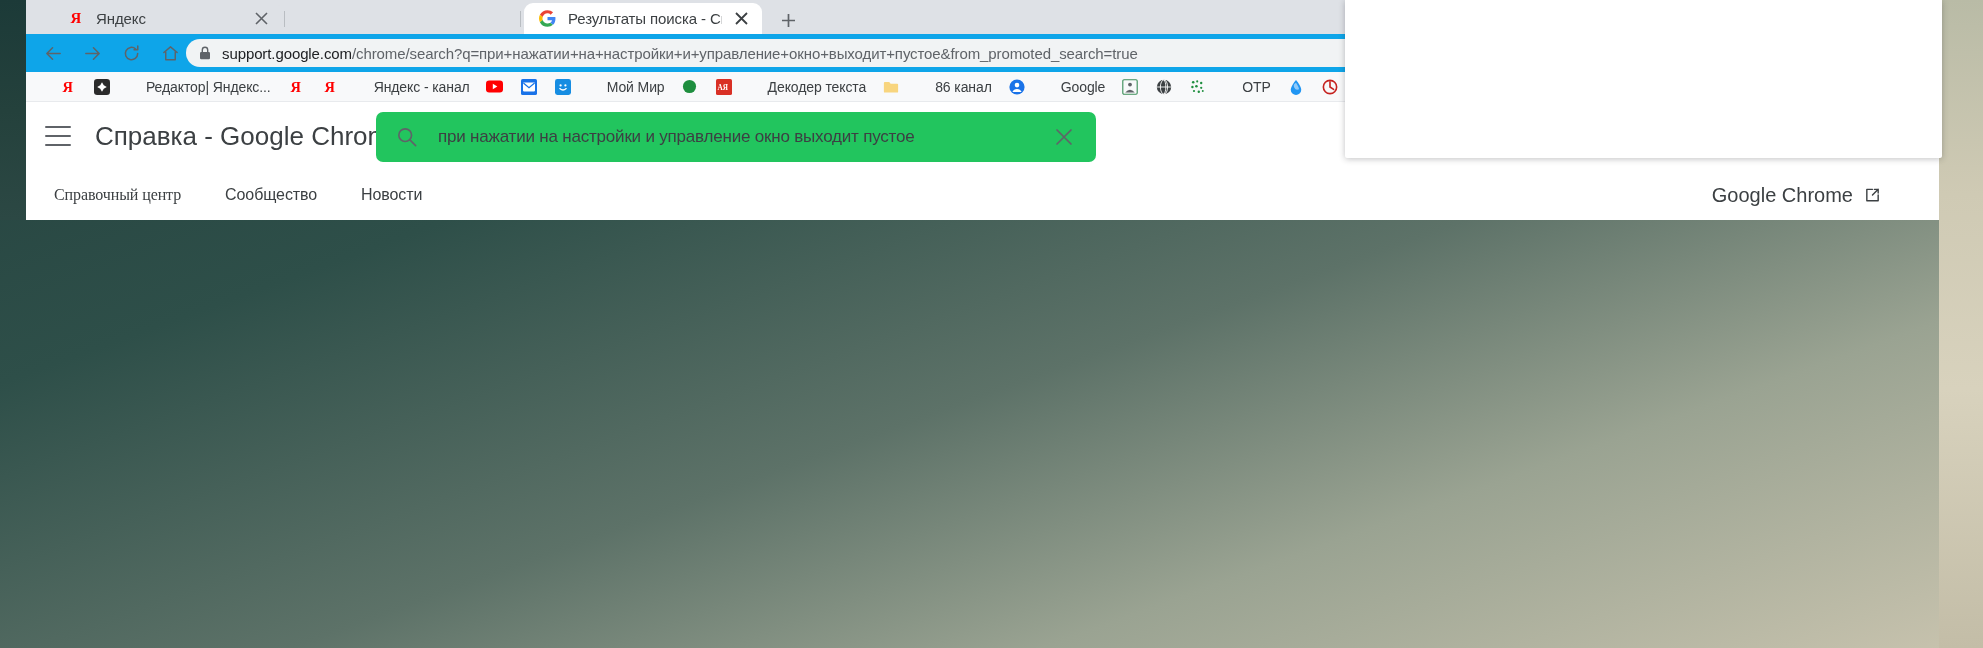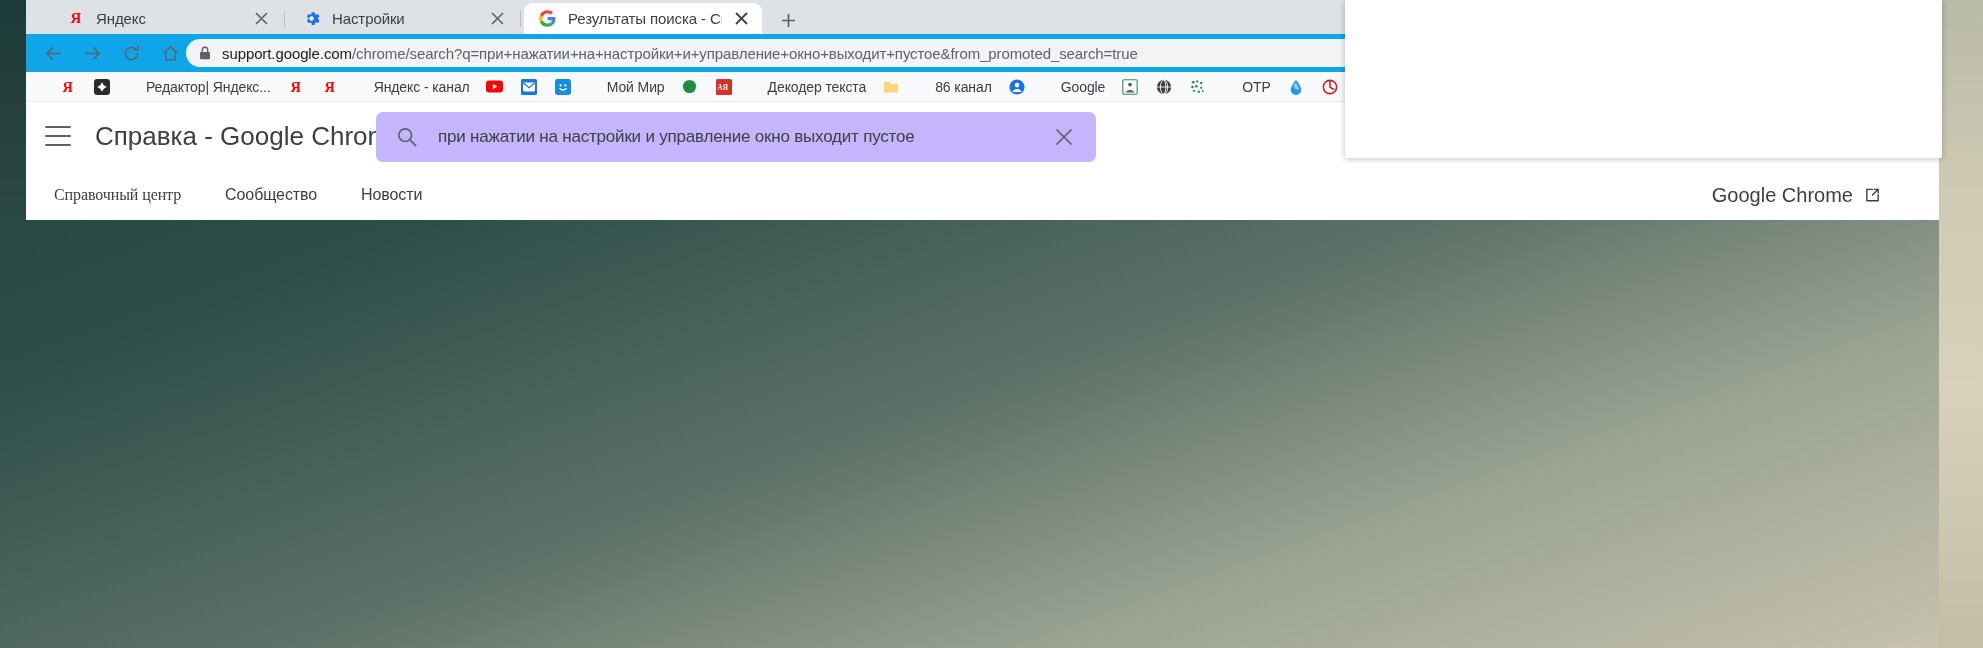--- a/index.html
+++ b/index.html
@@ -127,21 +127,21 @@
     display: flex; flex-direction: column; justify-content: space-between;
   }
   #hamburger span { display: block; height: 2px; background: #5f6368; border-radius: 1px; }
   #site-title {
     margin-left: 24px; font-size: 26px; color: #3c4043;
     font-weight: 400; letter-spacing: 0px; white-space: nowrap;
   }
   #searchbox {
     position: absolute; left: 350px; top: 10px;
     width: 720px; height: 50px;
-    background: #c4b5fd; border-radius: 7px;
+    background: #22c55e; border-radius: 7px;
     display: flex; align-items: center;
   }
   #search-icon { width: 22px; height: 22px; margin-left: 20px; flex: 0 0 22px; color: #5f6368; display:flex;align-items:center;justify-content:center; }
   #search-input {
     flex: 1 1 auto; border: none; outline: none; background: transparent;
     margin-left: 20px; font-size: 17px; color: #3c4043;
     font-family: "Liberation Sans", sans-serif; letter-spacing: -0.2px;
   }
   #search-clear { width: 24px; height: 24px; margin-right: 20px; flex:0 0 24px; color:#5f6368; display:flex;align-items:center;justify-content:center; }
 
@@ -192,34 +192,20 @@
       </span>
       <span class="tab-title">Яндекс</span>
       <span class="tab-close">
         <svg width="13" height="13" viewBox="0 0 13 13">
             <path d="M1 1 L12 12 M12 1 L1 12" stroke="#5f6368" stroke-width="1.6" fill="none"></path>
           </svg>
       </span>
     </div>
     <div class="tab-sep" style="left:258px;"></div>
 
-    <div class="tab inactive" style="left:262px; width:230px;">
-      <span class="favicon">
-        <svg width="17" height="17" viewBox="0 0 24 24">
-          <path fill="#1a73e8" d="M12 8a4 4 0 100 8 4 4 0 000-8zm9.4 4a7.4 7.4 0 00-.1-1.2l2-1.6-2-3.4-2.4 1a7.5 7.5 0 00-2.1-1.2L16.4 3h-4l-.4 2.6a7.5 7.5 0 00-2.1 1.2l-2.4-1-2 3.4 2 1.6a7.4 7.4 0 000 2.4l-2 1.6 2 3.4 2.4-1c.65.5 1.36.9 2.1 1.2l.4 2.6h4l.4-2.6a7.5 7.5 0 002.1-1.2l2.4 1 2-3.4-2-1.6c.07-.4.1-.8.1-1.2z"></path>
-          <circle cx="12" cy="12" r="3.1" fill="#ffffff"></circle>
-        </svg>
-      </span>
-      <span class="tab-title">Настройки</span>
-      <span class="tab-close">
-        <svg width="13" height="13" viewBox="0 0 13 13">
-            <path d="M1 1 L12 12 M12 1 L1 12" stroke="#5f6368" stroke-width="1.6" fill="none"></path>
-          </svg>
-      </span>
-    </div>
     <div class="tab-sep" style="left:494px;"></div>
 
     <div class="tab active" style="left:498px; width:238px;">
       <span class="favicon">
         <svg width="17" height="17" viewBox="0 0 48 48">
           <path fill="#EA4335" d="M24 9.5c3.5 0 6.6 1.2 9 3.6l6.7-6.7C35.6 2.6 30.2.5 24 .5 14.6.5 6.5 5.9 2.6 13.7l7.9 6.1C12.4 13.9 17.7 9.5 24 9.5z"></path>
           <path fill="#4285F4" d="M46.5 24.5c0-1.6-.15-3.2-.42-4.7H24v9h12.7c-.55 2.9-2.2 5.4-4.7 7.1l7.6 5.9c4.4-4.1 6.9-10.2 6.9-17.3z"></path>
           <path fill="#FBBC05" d="M10.5 28.4a14.6 14.6 0 010-8.8l-7.9-6.1a24 24 0 000 21l7.9-6.1z"></path>
           <path fill="#34A853" d="M24 47.5c6.2 0 11.5-2 15.3-5.6l-7.6-5.9c-2.1 1.4-4.8 2.3-7.7 2.3-6.3 0-11.6-4.3-13.5-10.1l-7.9 6.1C6.5 42.1 14.6 47.5 24 47.5z"></path>
         </svg>

